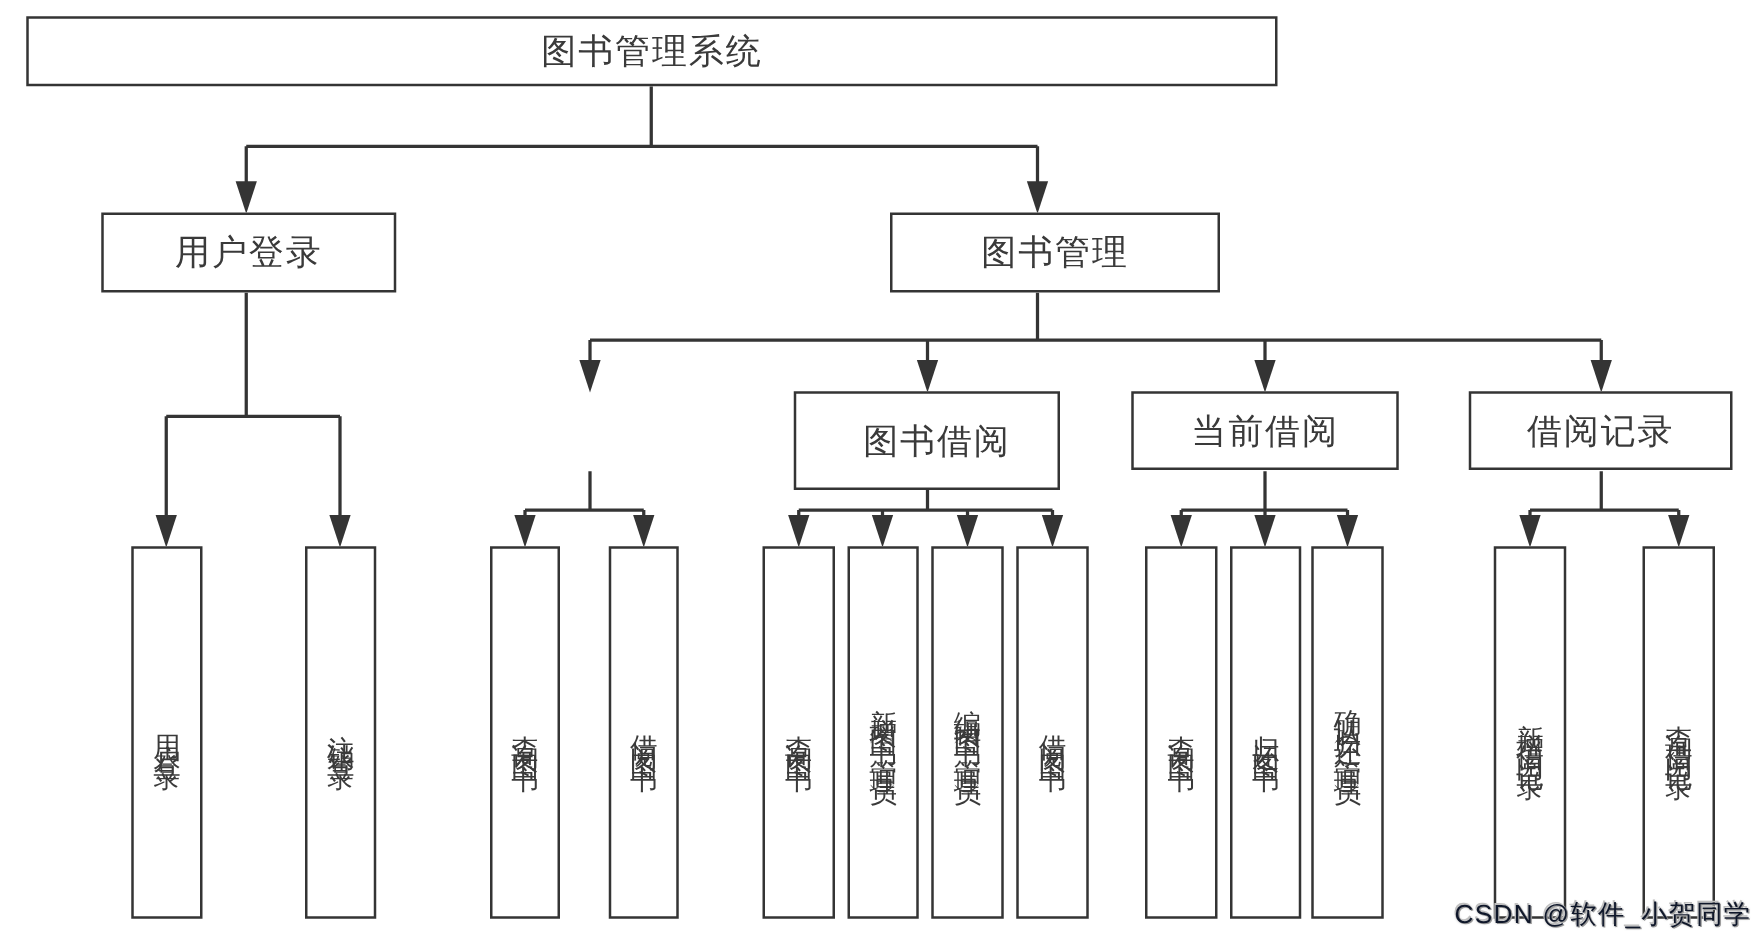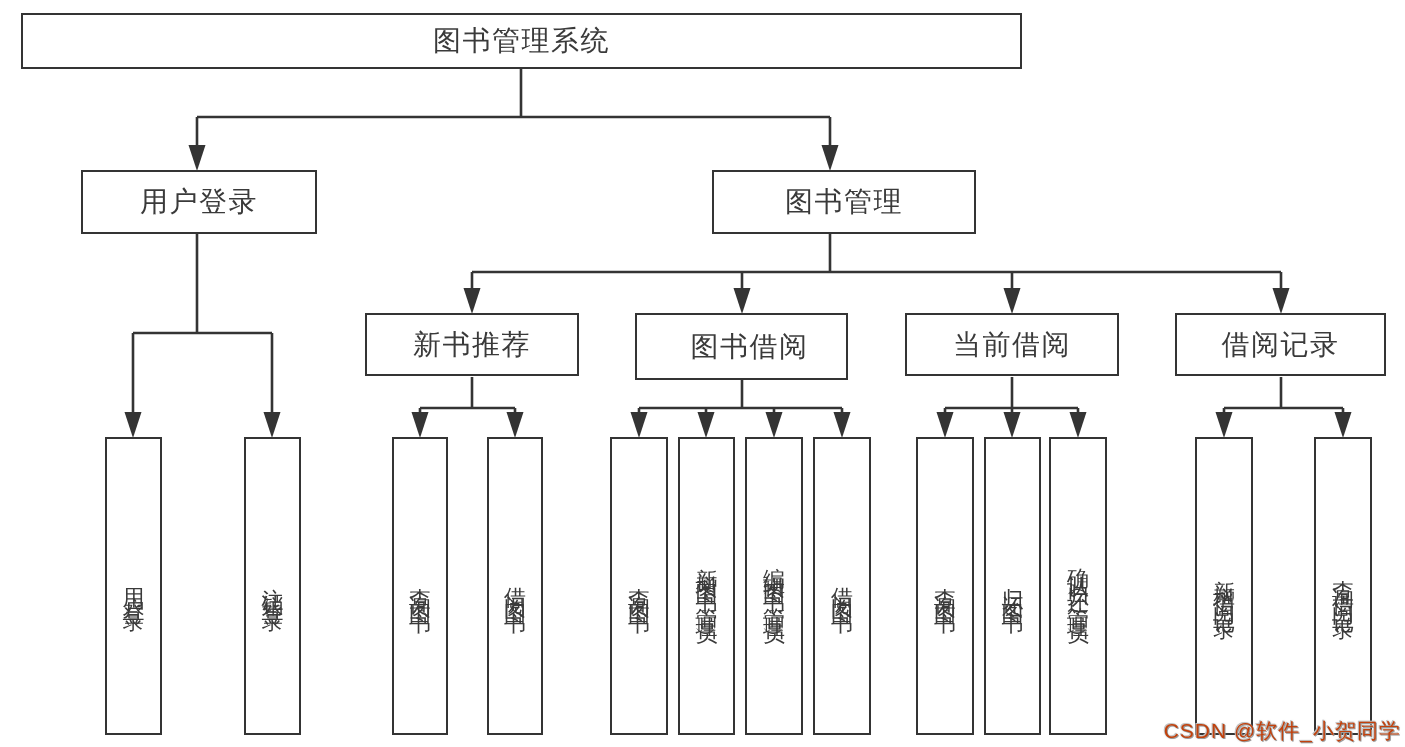--- a/index.html
+++ b/index.html
@@ -45,21 +45,21 @@
     letter-spacing: 8px;
     color: #3a3a3a;
   }
   .watermark {
     position: absolute;
     right: 4px;
     bottom: 2px;
     z-index: 5;
     font-size: 21px;
     letter-spacing: 1px;
-    color: #c2410c;
+    color: #0f172a;
     text-shadow: 1px 1px 0 #9a9a9a, -1px -1px 0 #c0c0c0, 0 0 2px #aaaaaa;
     white-space: nowrap;
   }
 </style>
 </head>
 <body>
 
 <div class="canvas">
 
   <svg class="connectors" width="1405" height="747" viewBox="0 0 1405 747">
@@ -109,24 +109,21 @@
     <span class="hlabel">图书管理系统</span>
   </div>
 
   <div class="box" style="left:81px; top:170px; width:236px; height:64px;">
     <span class="hlabel">用户登录</span>
   </div>
   <div class="box" style="left:712px; top:170px; width:264px; height:64px;">
     <span class="hlabel">图书管理</span>
   </div>
 
-  <div class="box" style="left:365px; top:313px; width:214px; height:63px;">
-    <span class="hlabel">新书推荐</span>
-  </div>
-  <div class="box" style="left:635px; top:313px; width:213px; height:67px;padding-left:16px;">
+  <div class="box" style="left:635px; top:313px; width:213px; height:79px;padding-left:16px;">
     <span class="hlabel">图书借阅</span>
   </div>
   <div class="box" style="left:905px; top:313px; width:214px; height:63px;">
     <span class="hlabel">当前借阅</span>
   </div>
   <div class="box" style="left:1175px; top:313px; width:211px; height:63px;">
     <span class="hlabel">借阅记录</span>
   </div>
 
   <div class="box" style="left:105px; top:437px; width:57px; height:298px;">

